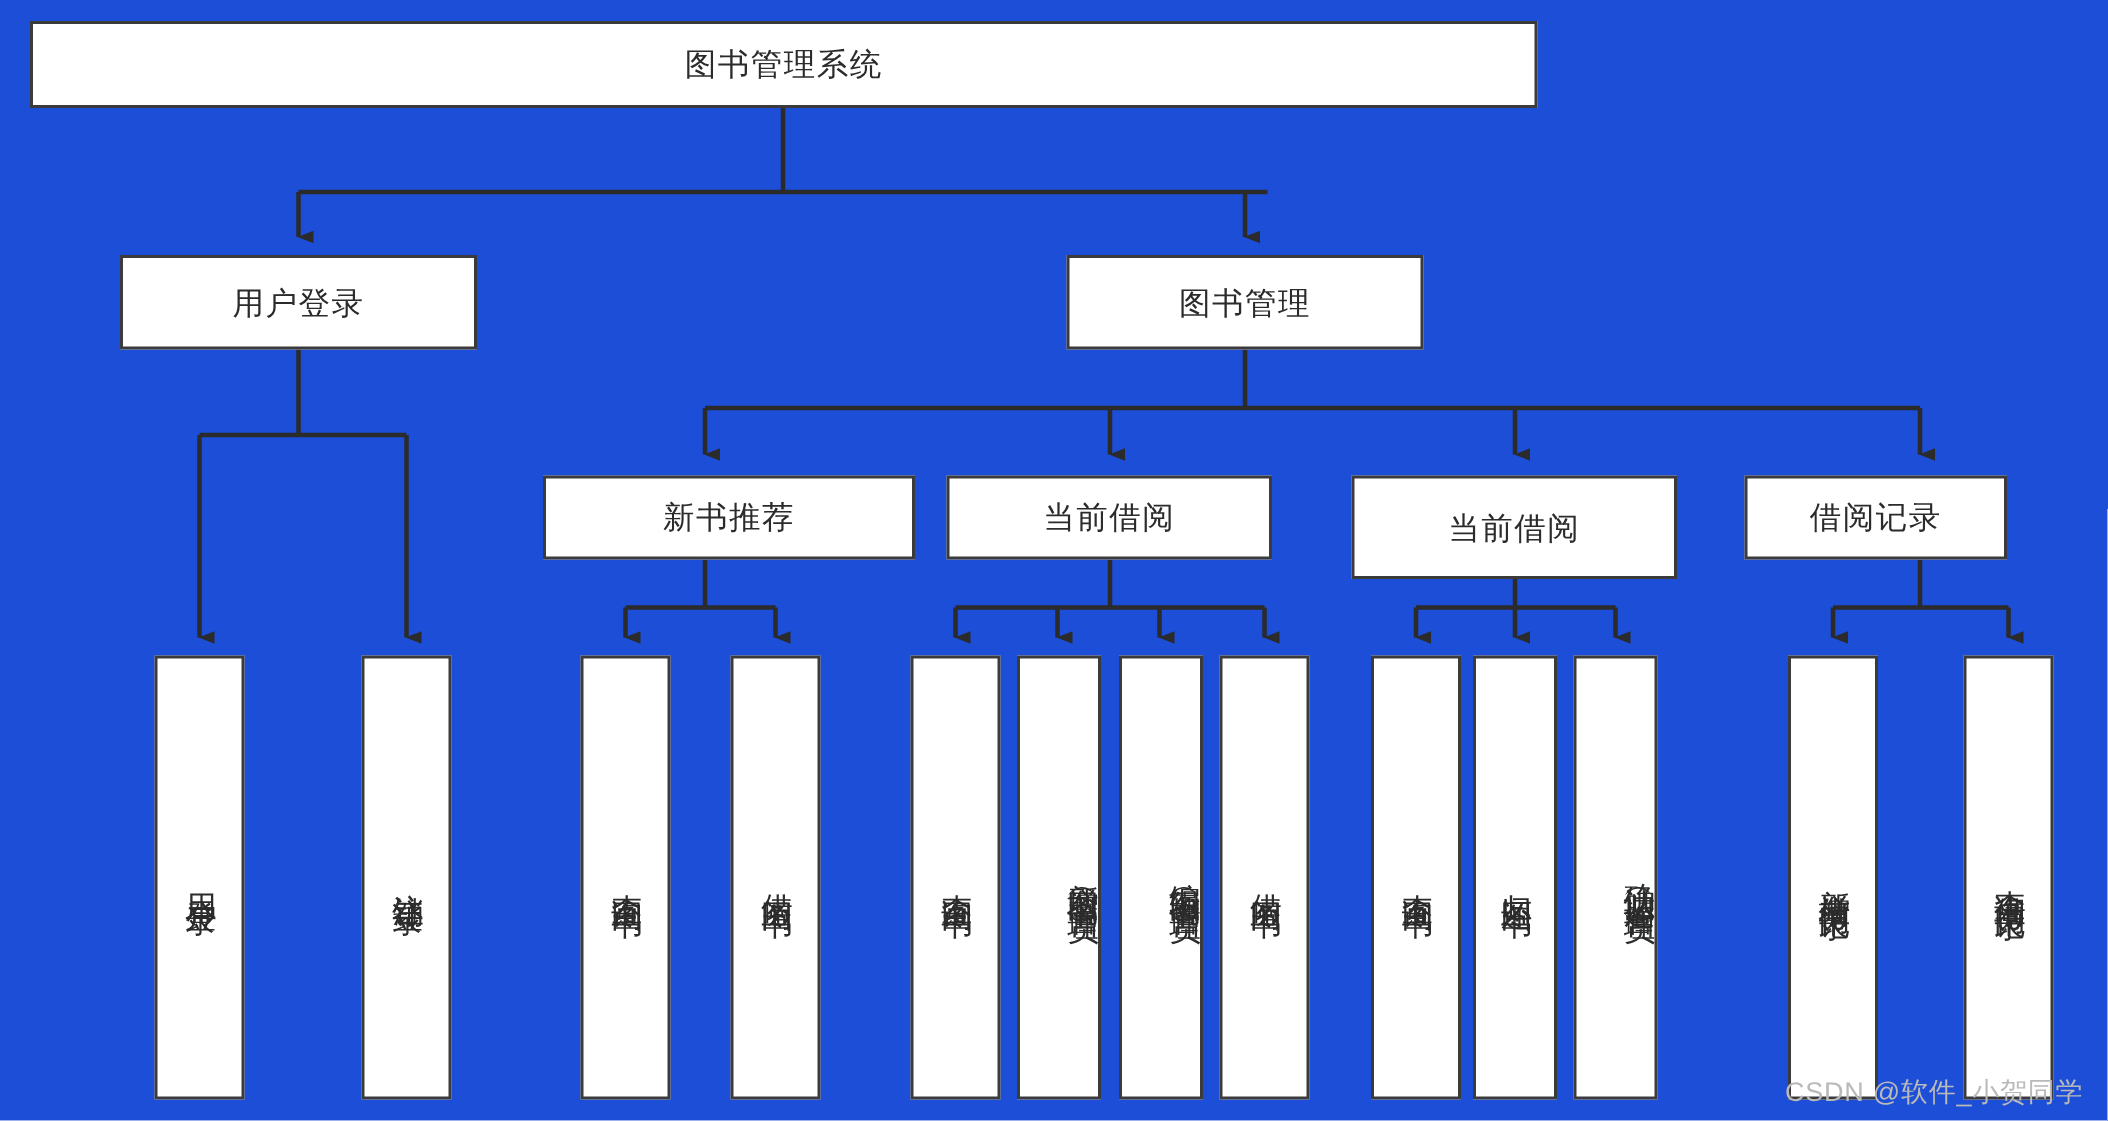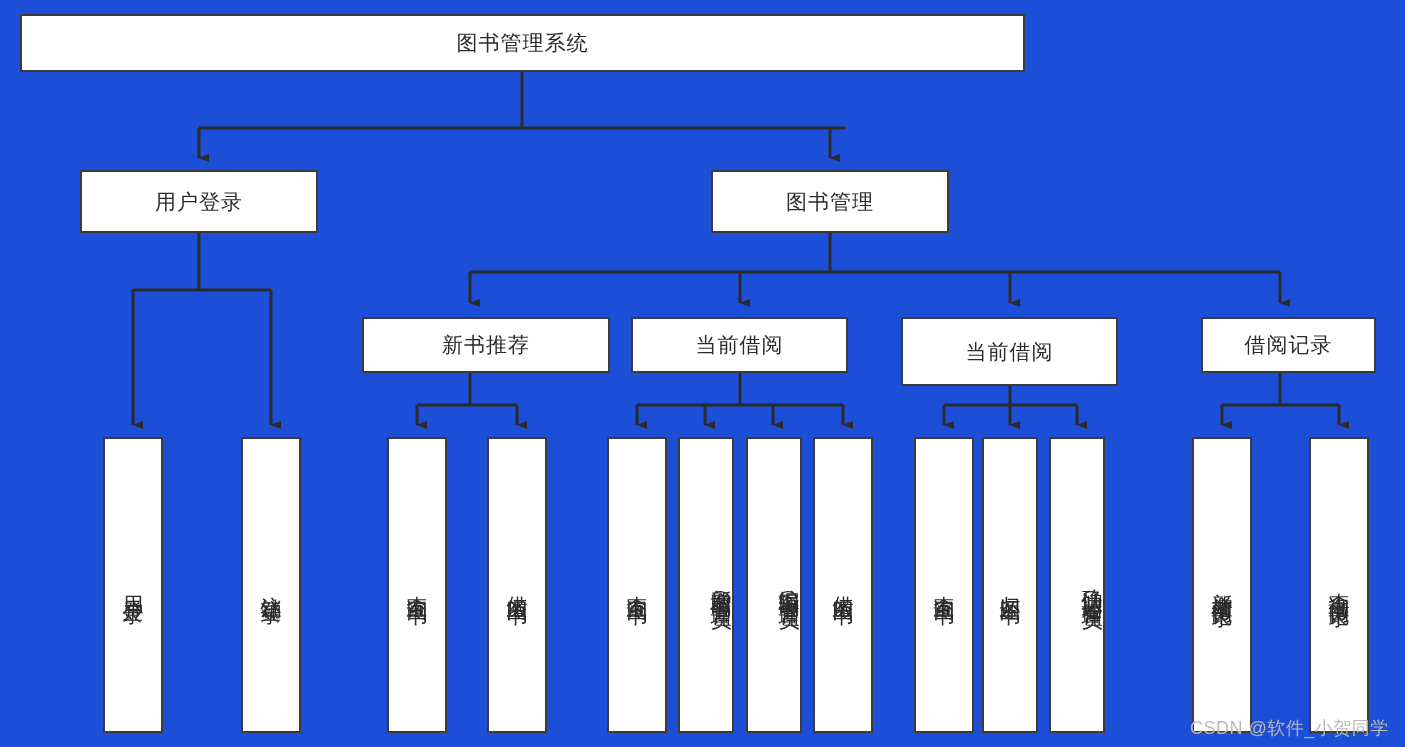--- a/index.html
+++ b/index.html
@@ -136,21 +136,21 @@
 
   <div class="node horiz" style="left:362px; top:317px; width:248px; height:56px;">
     <span class="lbl">新书推荐</span>
   </div>
   <div class="node horiz" style="left:631px; top:317px; width:217px; height:56px;">
     <span class="lbl">当前借阅</span>
   </div>
   <div class="node horiz" style="left:901px; top:317px; width:217px; height:69px;">
     <span class="lbl">当前借阅</span>
   </div>
-  <div class="node horiz" style="left:1201px; top:317px; width:175px; height:56px;">
+  <div class="node horiz" style="left:1163px; top:317px; width:175px; height:56px;">
     <span class="lbl">借阅记录</span>
   </div>
 
   <div class="node vert center" style="left:103px; top:437px; width:60px; height:296px;">
     <span class="lbl">用户登录</span>
   </div>
   <div class="node vert center" style="left:241px; top:437px; width:60px; height:296px;">
     <span class="lbl">注销登录</span>
   </div>
 

